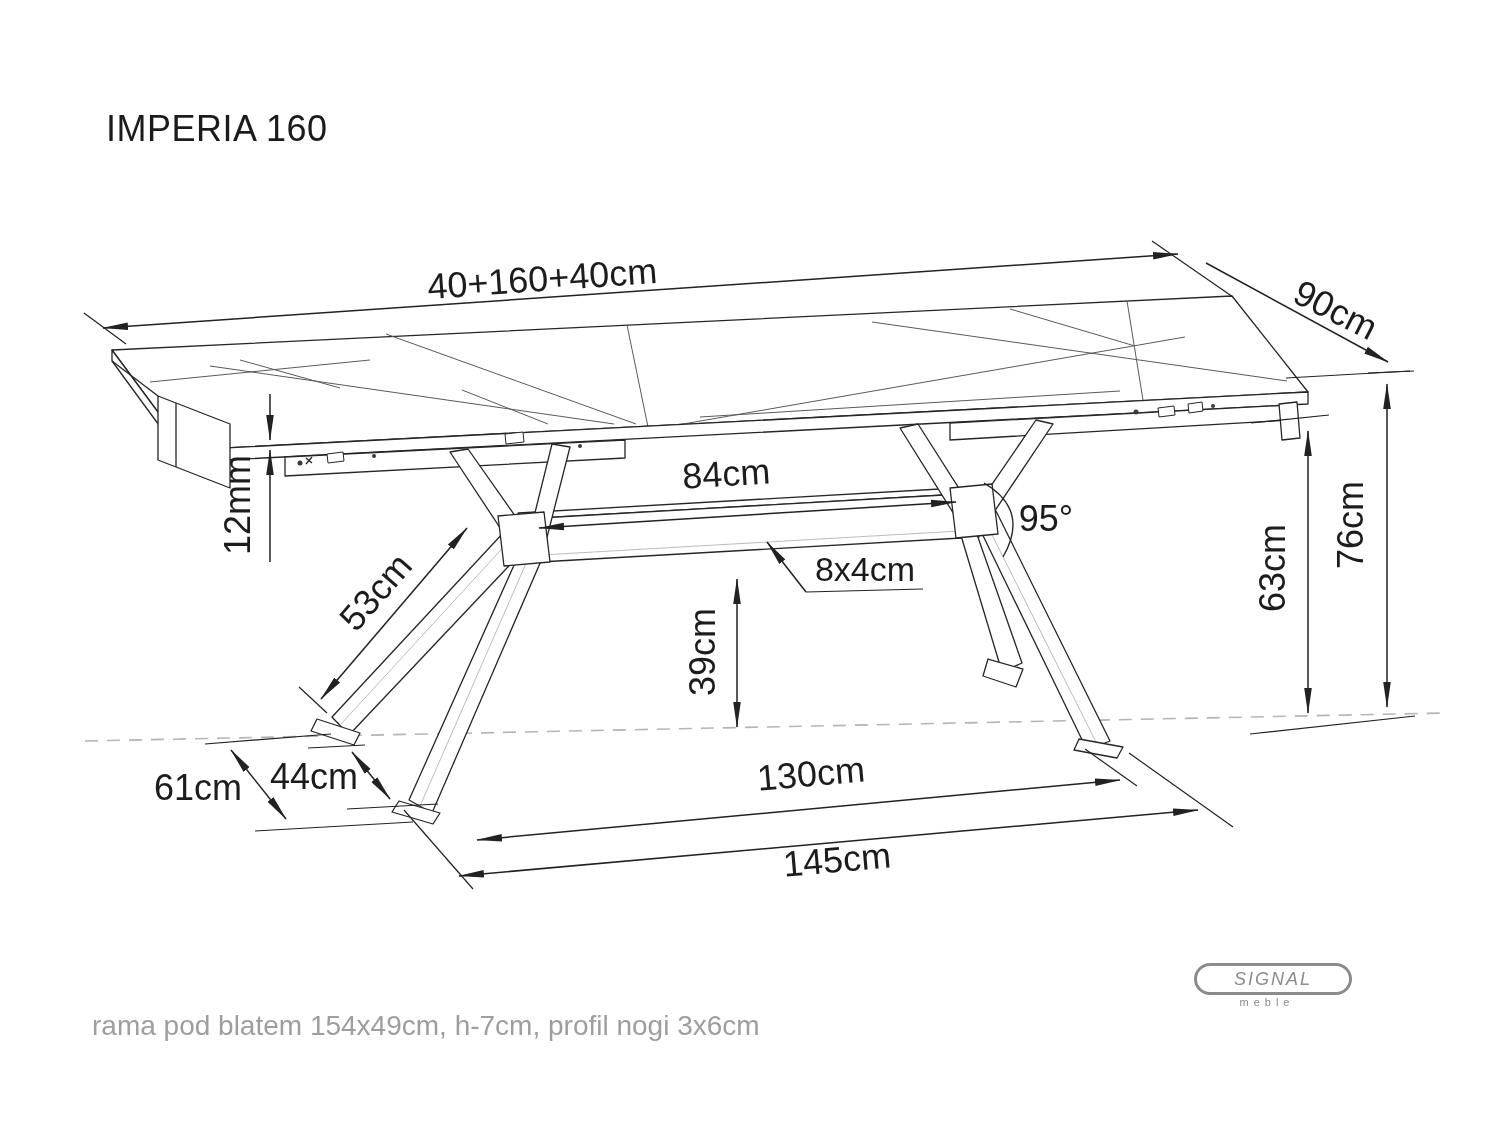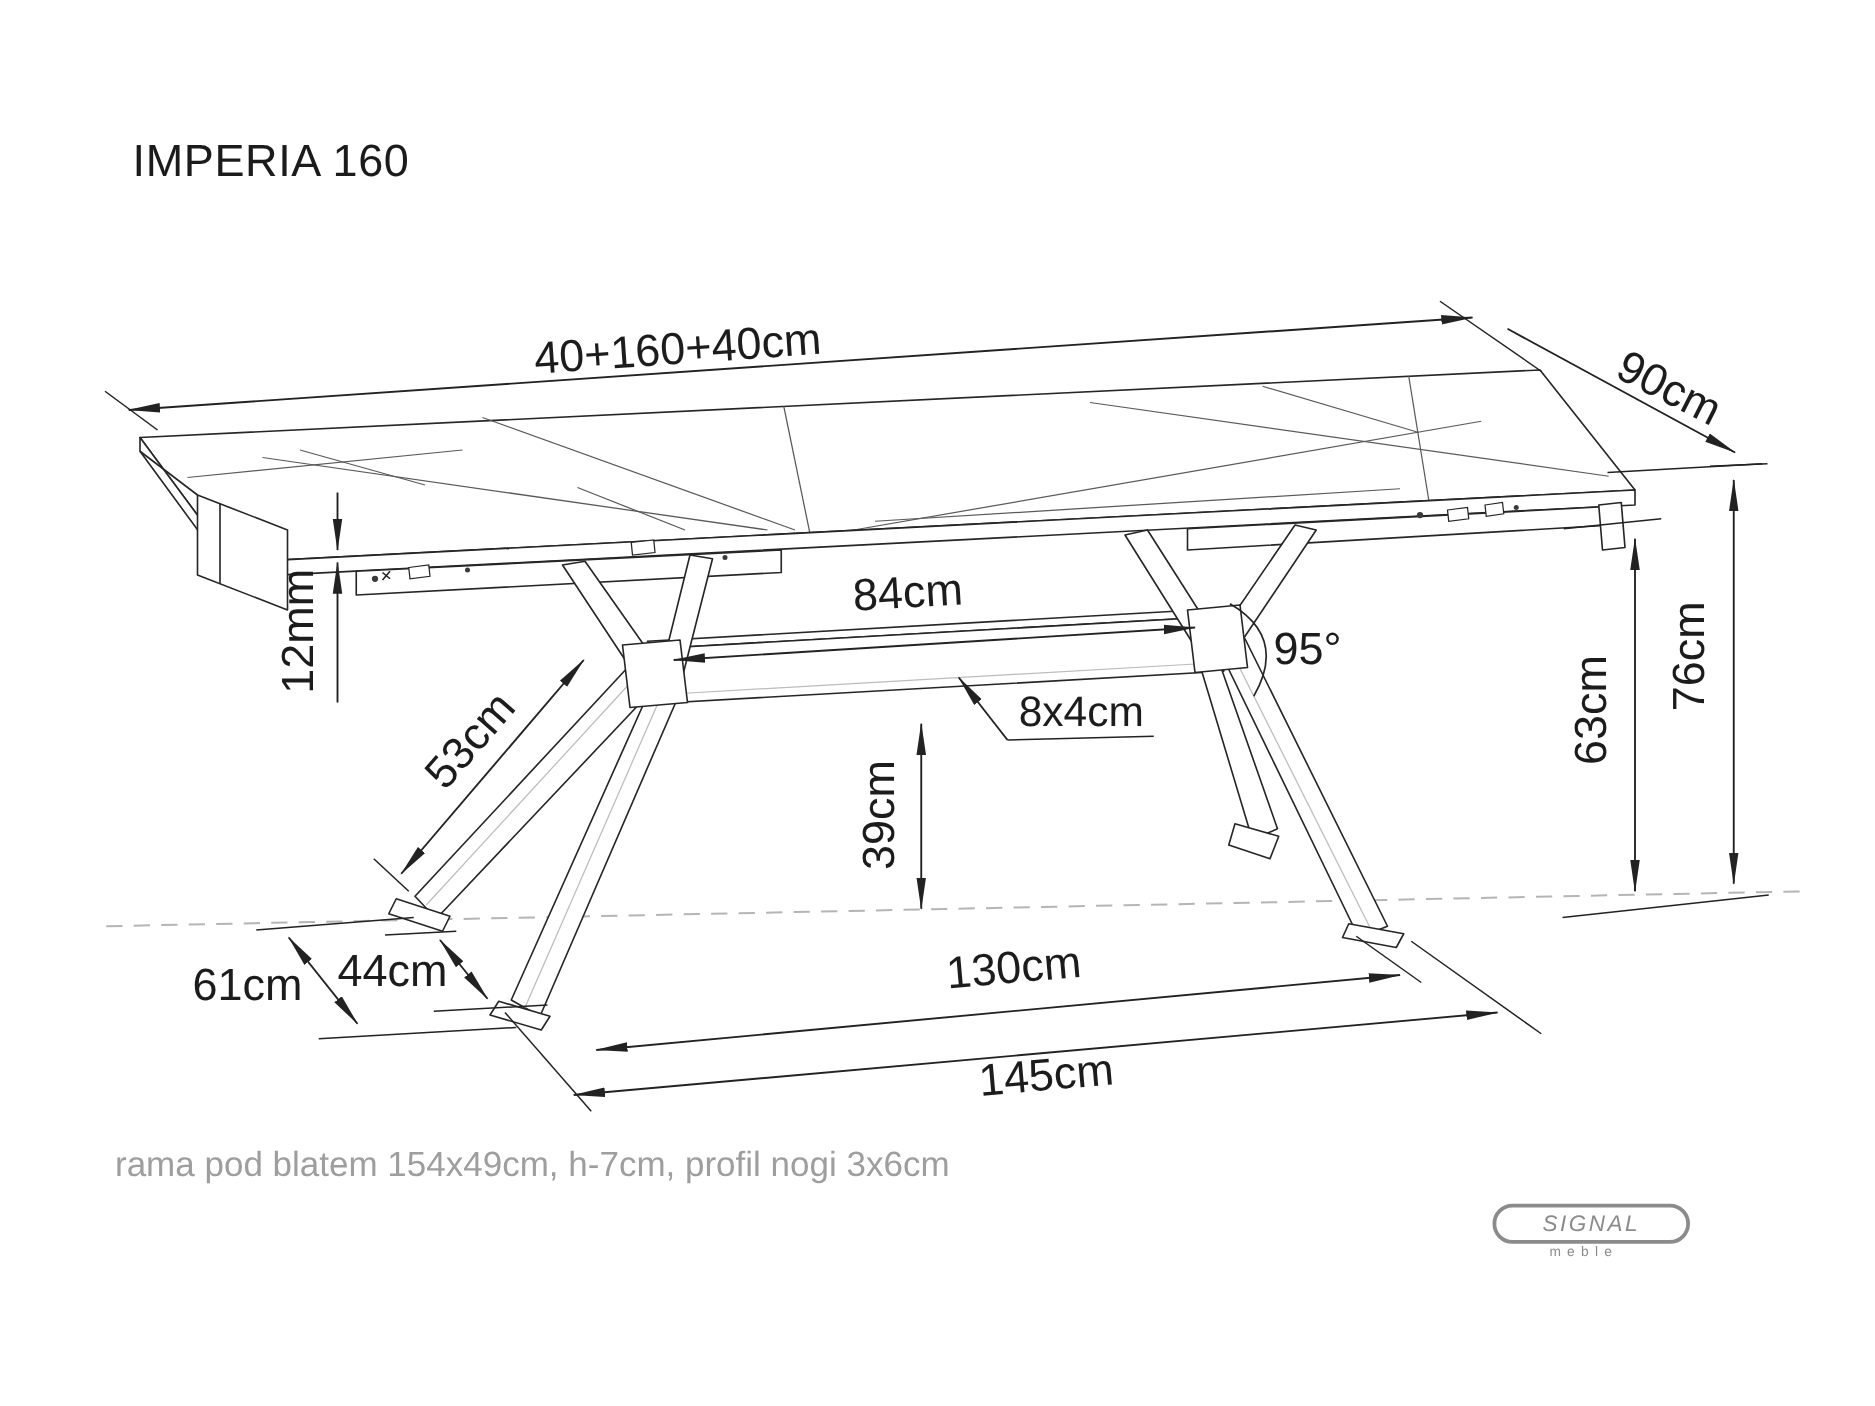--- a/index.html
+++ b/index.html
@@ -1,20 +1,20 @@
 <!DOCTYPE html>
 <html><head>
 <meta charset="utf-8">
 <style>
   html,body{margin:0;padding:0;background:#ffffff;}
   .canvas{position:relative;width:1500px;height:1125px;background:#ffffff;overflow:hidden;
           font-family:"Liberation Sans",sans-serif;}
   .page-title{position:absolute;left:106px;top:108px;font-size:36px;color:#1b1b1b;
               letter-spacing:0.5px;white-space:nowrap;}
-  .footnote{position:absolute;left:92px;top:916px;font-size:28px;color:#9e9e9e;white-space:nowrap;}
+  .footnote{position:absolute;left:92px;top:1010px;font-size:28px;color:#9e9e9e;white-space:nowrap;}
   .logo{position:absolute;left:1194px;top:963px;width:158px;color:#8b8b8b;}
   .logo-badge{border:3px solid #8b8b8b;border-radius:16px;height:26px;display:flex;
               align-items:center;justify-content:center;font-style:italic;font-weight:normal;
               font-size:18px;letter-spacing:2px;text-align:right;}
   .logo-sub{text-align:center;padding-right:12px;font-size:11px;letter-spacing:5px;margin-top:1px;}
   svg{position:absolute;left:0;top:0;}
   .outline{fill:#ffffff;stroke:#262626;stroke-width:1.3;stroke-linejoin:round;}
   .ln{fill:none;stroke:#262626;stroke-width:1.3;}
   .vein{fill:none;stroke:#5a5a5a;stroke-width:1;}
   .grayline{fill:none;stroke:#bcbcbc;stroke-width:1;}

